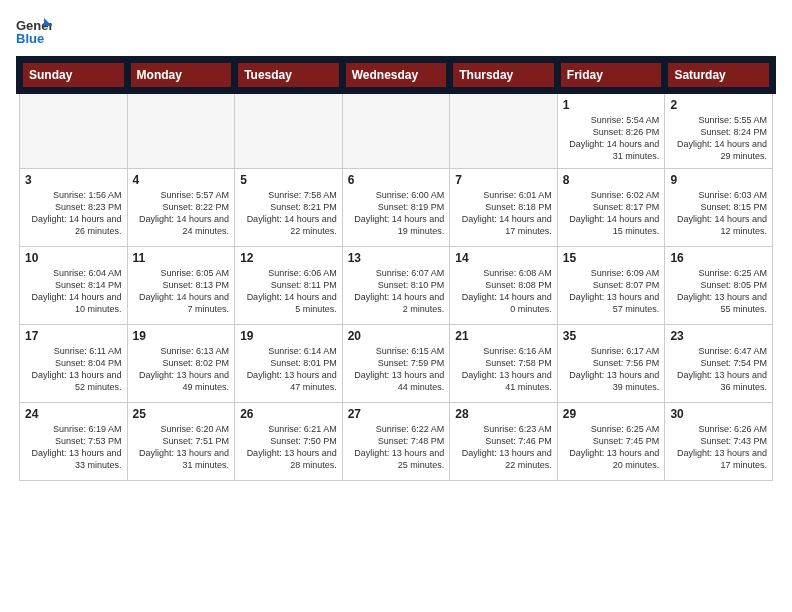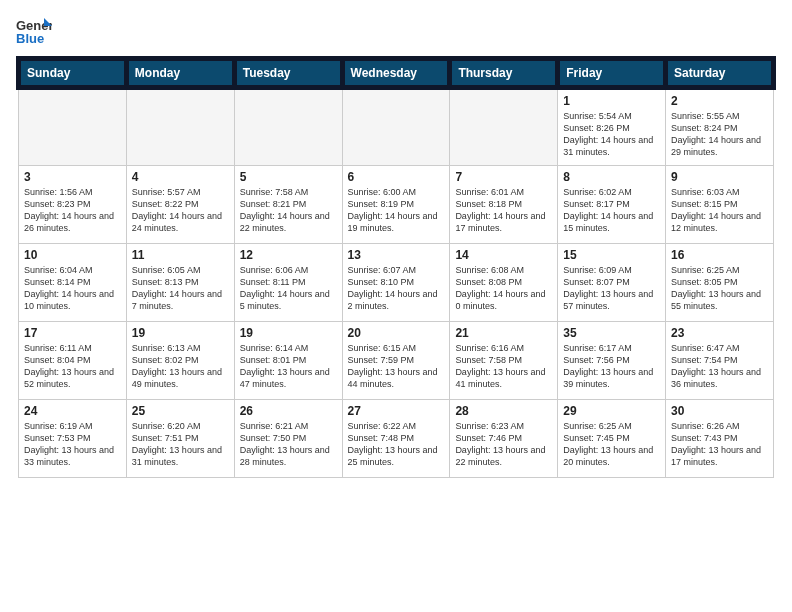--- a/index.html
+++ b/index.html
@@ -41,47 +41,48 @@
     .location {
       font-size: 13px;
       color: #444;
     }
     .calendar {
       width: 100%;
       border-collapse: collapse;
       border: 1px solid #bbb;
     }
     .calendar th {
-      background: #0c4a6e;
+      background: #7f1d1d;
       color: #fff;
       font-size: 12px;
       font-weight: bold;
       padding: 5px 6px;
       text-align: left;
-      border: 5px solid #0f172a;
+      border: 7px solid #0f172a;
     }
     .calendar td {
       border: 1px solid #ccc;
       vertical-align: top;
       padding: 4px 5px;
       width: calc(100% / 7);
       font-size: 9.5px;
       color: #222;
       height: 78px;
     }
     .day-num {
       font-size: 12px;
       font-weight: bold;
       display: block;
       margin-bottom: 2px;
     }
     .day-info {
       font-size: 9px;
       color: #333;
       line-height: 1.35;
+      text-align: right;
     }
     .empty-cell {
       background: #f5f5f5;
     }
     .last-row td {
       height: 60px;
     }
   </style>
 </head>
 <body>

